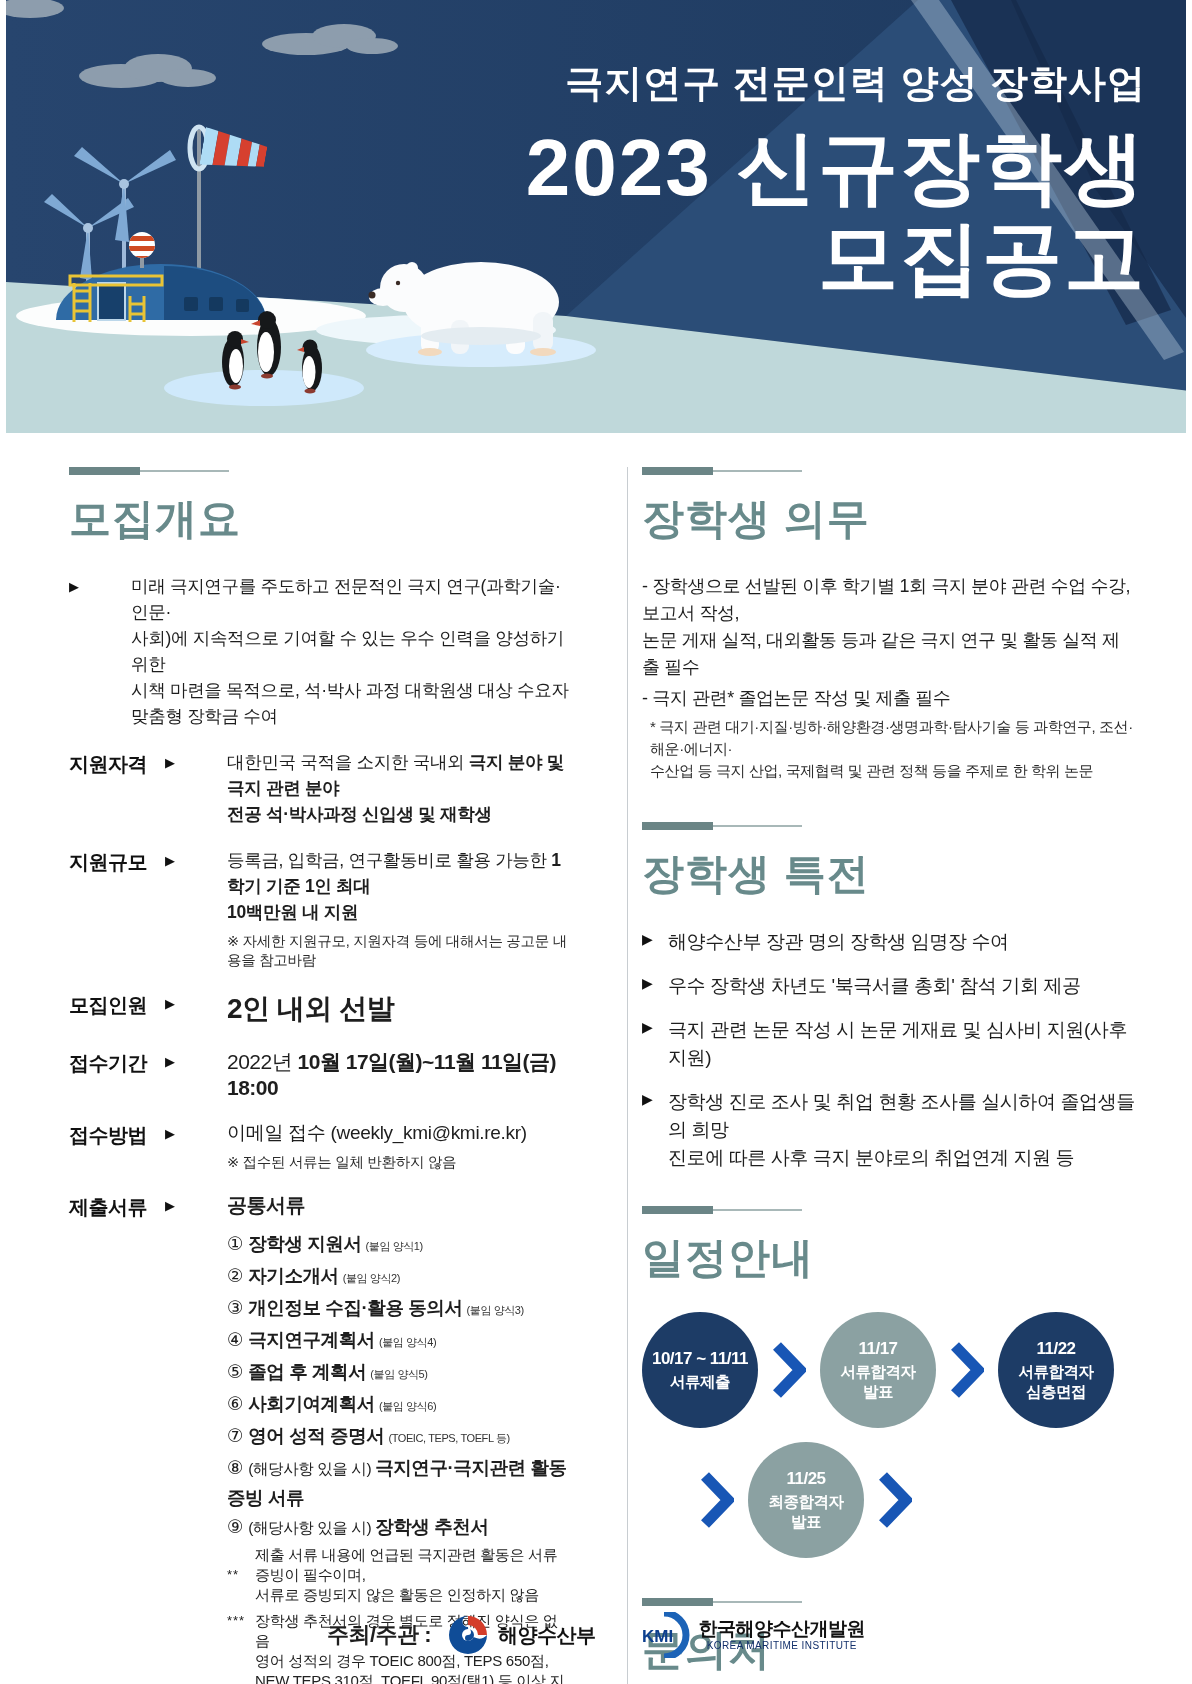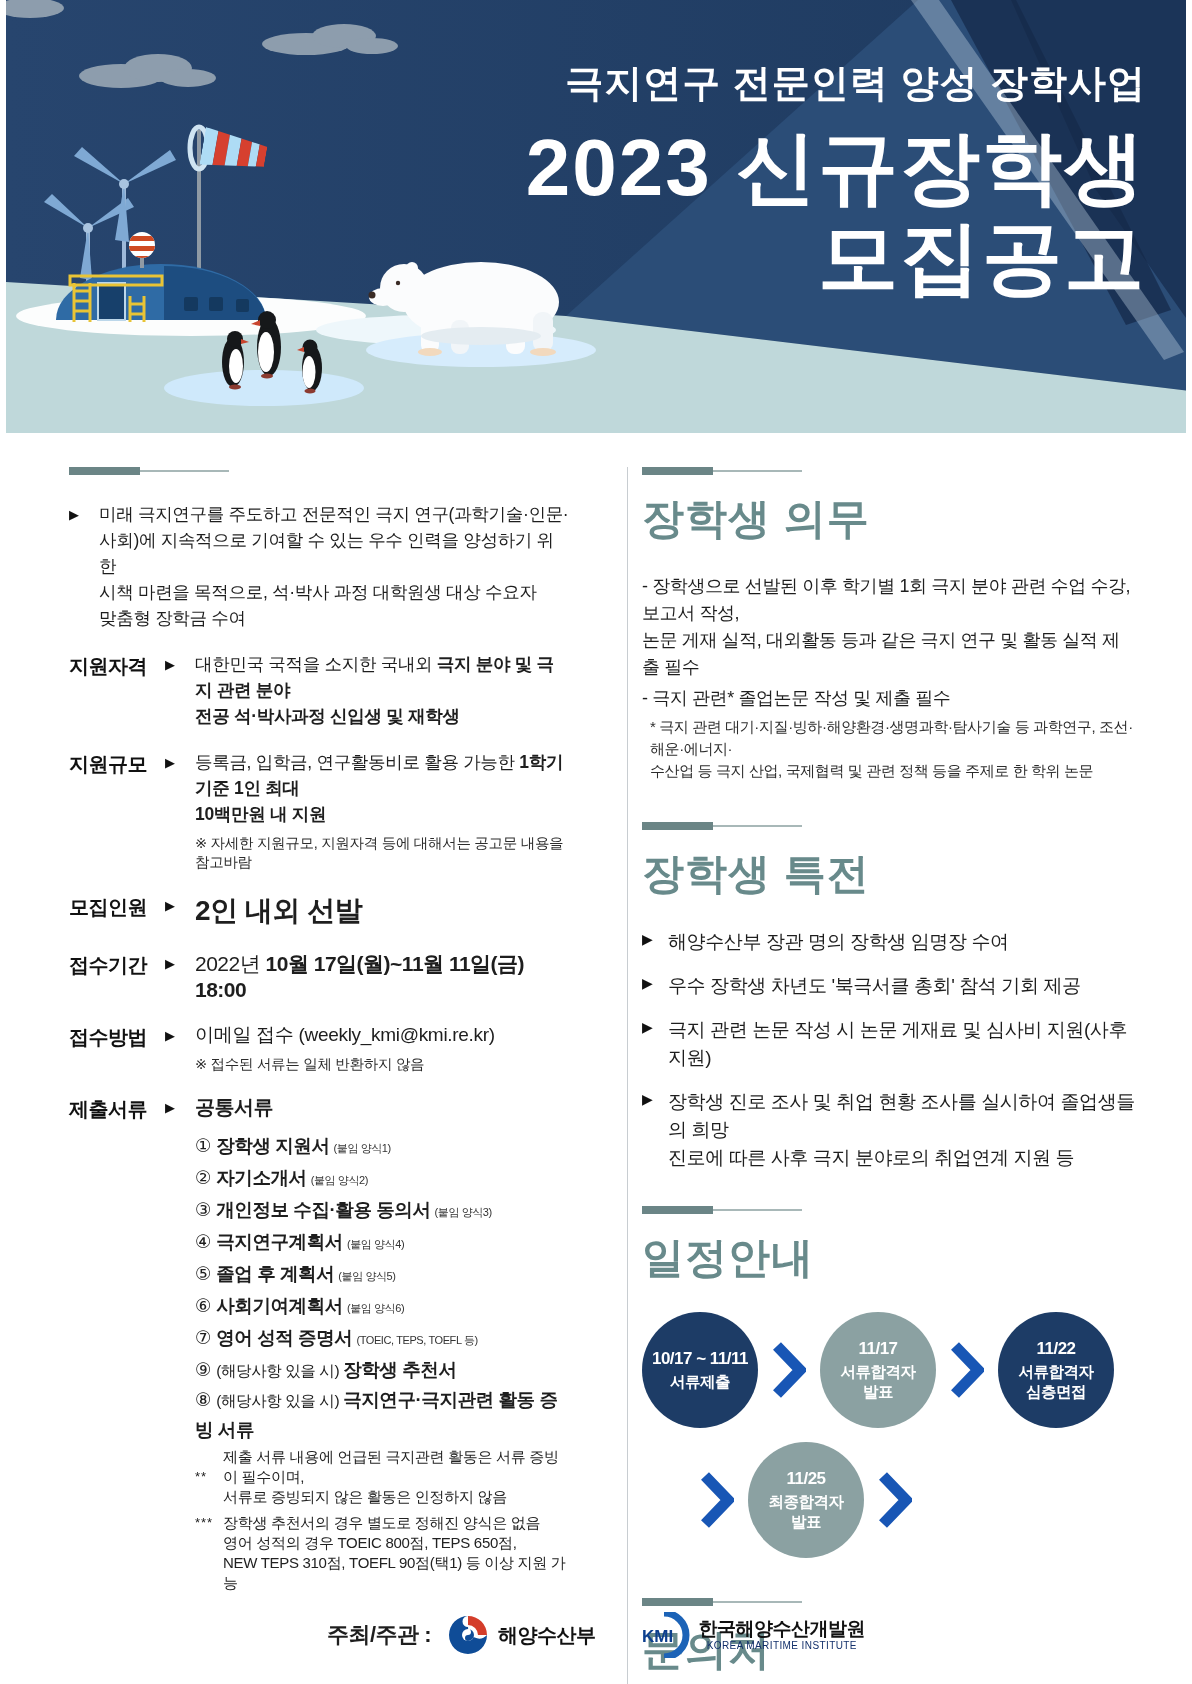--- a/index.html
+++ b/index.html
@@ -23,21 +23,21 @@
   .sec-head{margin-bottom:26px;}
   .sec-line{position:relative;height:8px;width:160px;margin-bottom:16px;}
   .sec-line .thick{position:absolute;left:0;top:0;width:71px;height:8px;background:#6b8586;}
   .sec-line .thin{position:absolute;left:71px;top:3px;width:89px;height:2px;background:#a8b8b8;}
   .sec-title{font-size:42px;font-weight:800;color:#688a8b;letter-spacing:1px;}
 
   
   .ov-row{display:flex;margin-bottom:20px;}
   .ov-label{flex:none;width:96px;font-size:20px;font-weight:800;color:#111;padding-top:2px;letter-spacing:-0.5px;}
   .ov-arrow{flex:none;width:30px;font-size:13px;color:#111;padding-top:6px;}
-  .ov-body{flex:1;min-width:0;}
+  .ov-body{flex:1;min-width:0;margin-left:32px;}
   .row-text{font-size:17.5px;line-height:26px;color:#1e1e1e;white-space:pre-line;letter-spacing:-0.3px;}
   .row-text .b{font-weight:800;}
   .row-big{font-size:28px;font-weight:800;letter-spacing:-0.5px;}
   .row-date{font-size:21px;letter-spacing:-0.5px;}
   .row-date .b{font-weight:800;}
   .note{font-size:14.5px;color:#2c2c2c;margin-top:7px;letter-spacing:-0.3px;}
   .method-line{font-size:19px;letter-spacing:-0.3px;}
 
   
   .docs-head{font-size:20px;font-weight:800;margin-bottom:10px;letter-spacing:-0.5px;}
@@ -234,20 +234,21 @@
   </div>
 
   <div class="content">
 
     <div class="col-left">
       <div class="sec-head">
         <div class="sec-line">
             <span class="thick"></span>
             <span class="thin"></span>
           </div>
+        <div class="sec-title">모집개요</div>
       </div>
 
       <div class="ov-row">
         <div class="ov-arrow">▶</div>
         <div class="ov-body"><span class="row-text">미래 극지연구를 주도하고 전문적인 극지 연구(과학기술·인문·
 사회)에 지속적으로 기여할 수 있는 우수 인력을 양성하기 위한
 시책 마련을 목적으로, 석·박사 과정 대학원생 대상 수요자
 맞춤형 장학금 수여</span></div>
       </div>
 
@@ -295,22 +296,22 @@
         <div class="ov-body">
           <div class="docs-head">공통서류</div>
 
           <div class="doc-item"><span class="doc-num">①</span><span class="doc-main">장학생 지원서</span><span class="doc-sub">(붙임 양식1)</span></div>
           <div class="doc-item"><span class="doc-num">②</span><span class="doc-main">자기소개서</span><span class="doc-sub">(붙임 양식2)</span></div>
           <div class="doc-item"><span class="doc-num">③</span><span class="doc-main">개인정보 수집·활용 동의서</span><span class="doc-sub">(붙임 양식3)</span></div>
           <div class="doc-item"><span class="doc-num">④</span><span class="doc-main">극지연구계획서</span><span class="doc-sub">(붙임 양식4)</span></div>
           <div class="doc-item"><span class="doc-num">⑤</span><span class="doc-main">졸업 후 계획서</span><span class="doc-sub">(붙임 양식5)</span></div>
           <div class="doc-item"><span class="doc-num">⑥</span><span class="doc-main">사회기여계획서</span><span class="doc-sub">(붙임 양식6)</span></div>
           <div class="doc-item"><span class="doc-num">⑦</span><span class="doc-main">영어 성적 증명서</span><span class="doc-sub">(TOEIC, TEPS, TOEFL 등)</span></div>
+          <div class="doc-item"><span class="doc-num">⑧</span><span class="doc-pre">(해당사항 있을 시) </span><span class="doc-main">극지연구·극지관련 활동 증빙 서류</span></div>
           <div class="doc-item"><span class="doc-num">⑨</span><span class="doc-pre">(해당사항 있을 시) </span><span class="doc-main">장학생 추천서</span></div>
-          <div class="doc-item"><span class="doc-num">⑧</span><span class="doc-pre">(해당사항 있을 시) </span><span class="doc-main">극지연구·극지관련 활동 증빙 서류</span></div>
 
           <div class="doc-note first-line" style="margin-top:3px;">
             <span class="marker" style="padding-top:22px;">**</span>
             <span class="ntext">제출 서류 내용에 언급된 극지관련 활동은 서류 증빙이 필수이며,
 서류로 증빙되지 않은 활동은 인정하지 않음</span>
           </div>
           <div class="doc-note first-line">
             <span class="marker">***</span>
             <span class="ntext">장학생 추천서의 경우 별도로 정해진 양식은 없음
 영어 성적의 경우 TOEIC 800점, TEPS 650점,

